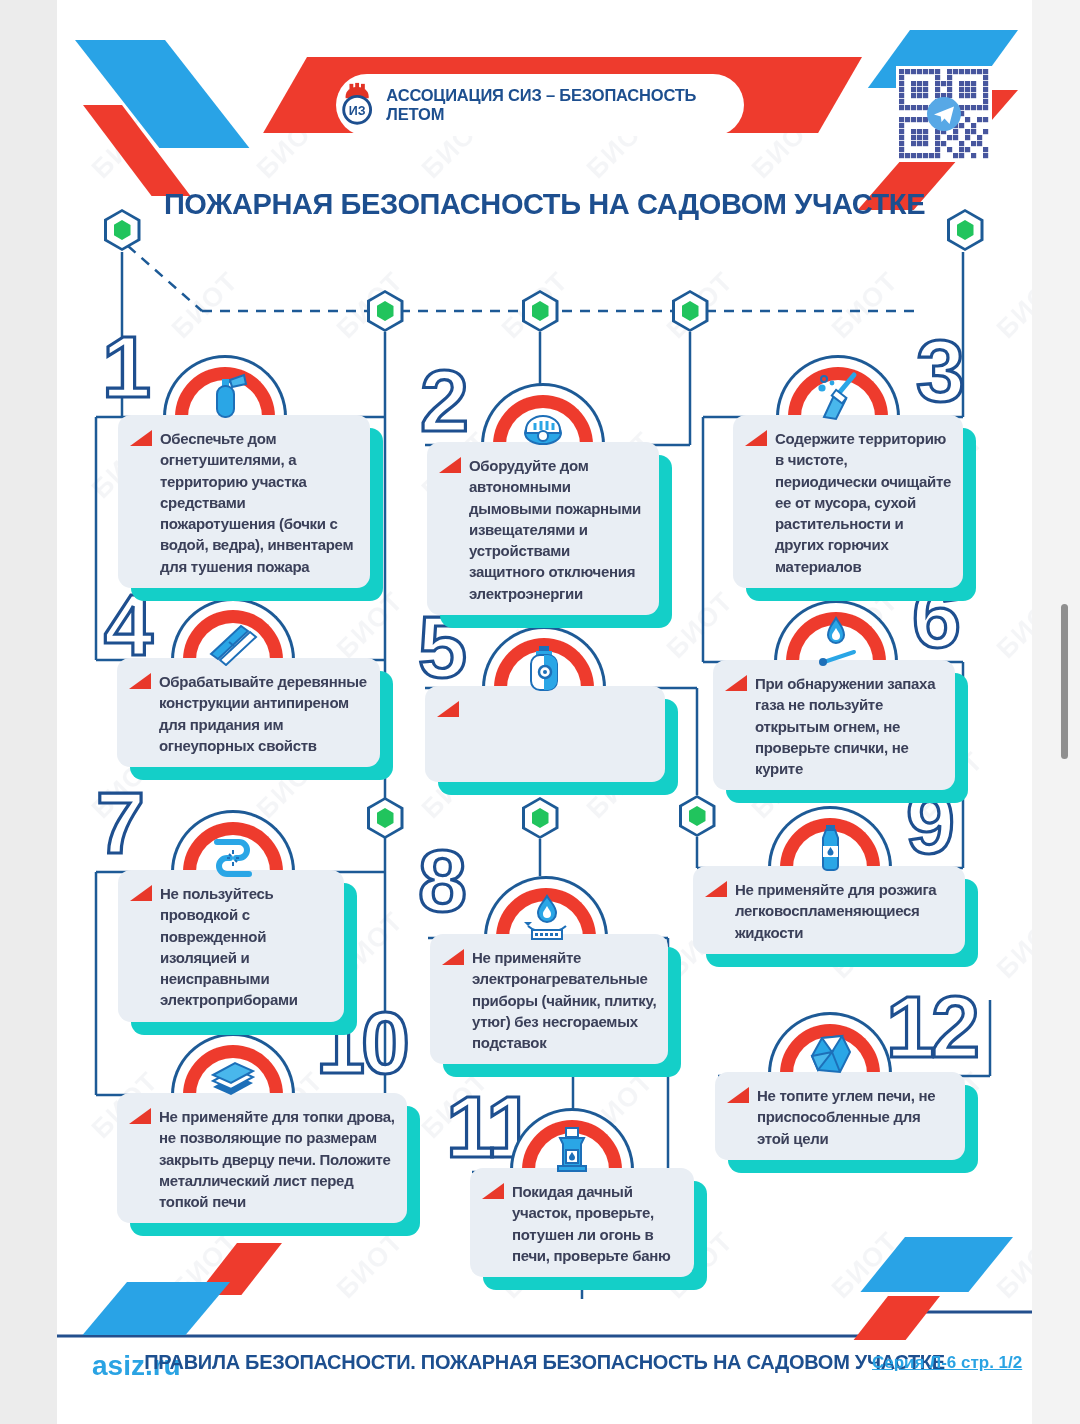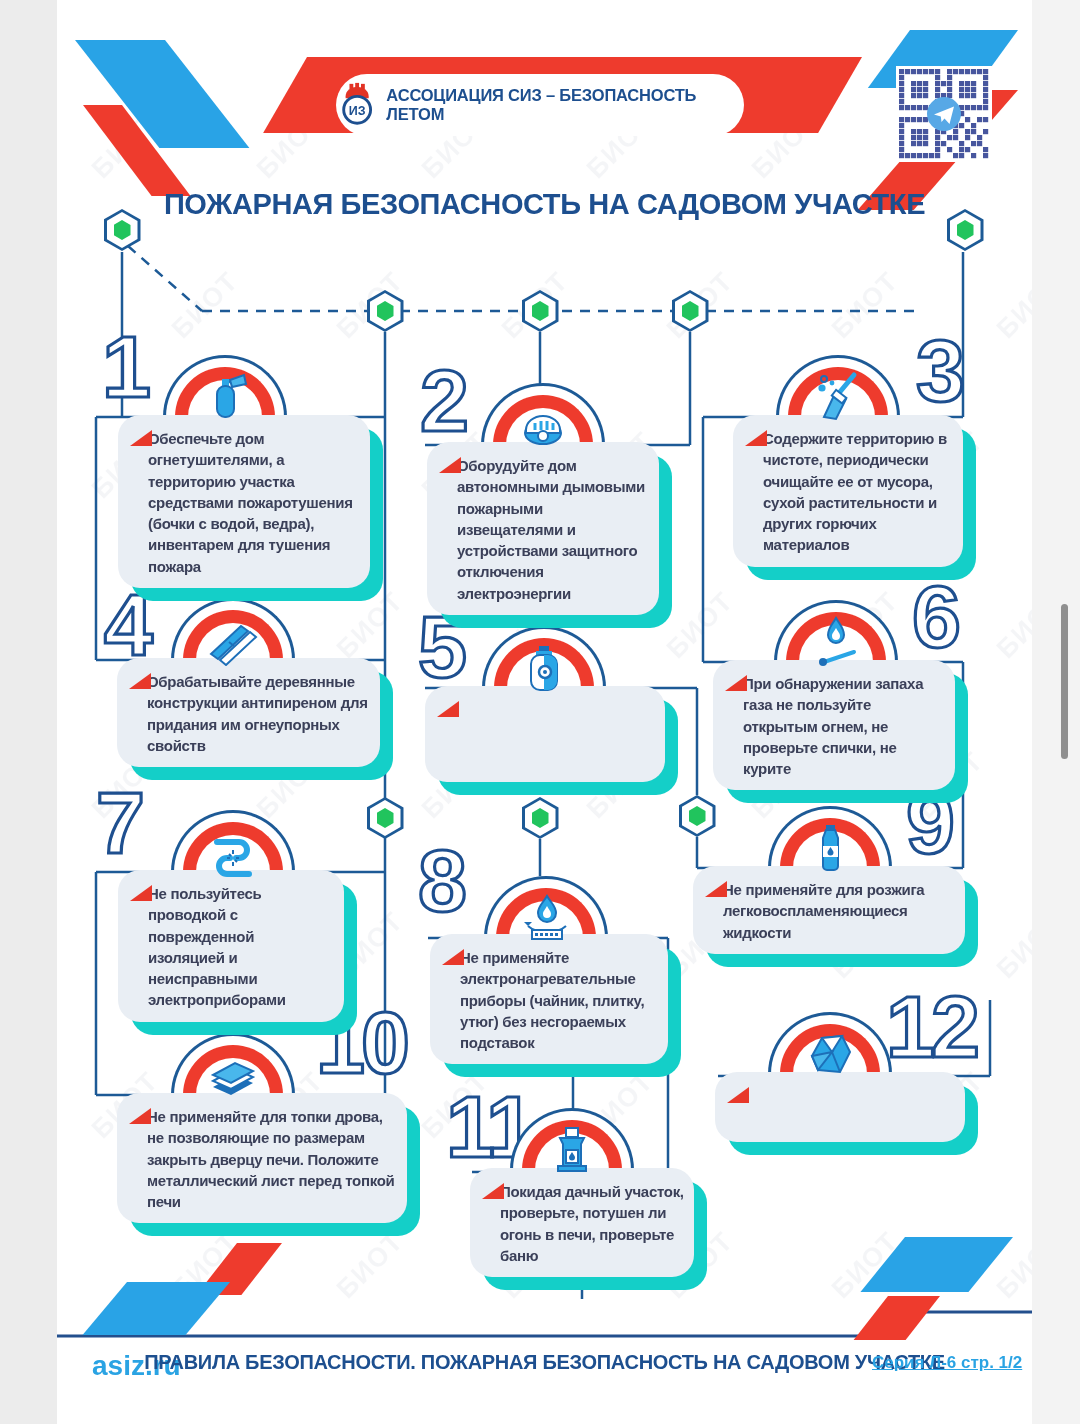--- a/index.html
+++ b/index.html
@@ -29,22 +29,22 @@
   .sub .t{color:#e6392c;font-weight:700;font-size:26px;}
   
   .item > *{position:absolute;}
   .num{font-weight:700;font-size:88px;line-height:.85;z-index:2;color:#1e4f8f;letter-spacing:-4px;}
   @supports (-webkit-text-stroke:1px #000){.num{color:#fff;-webkit-text-stroke:3.2px #1e4f8f;}}
   .ab{width:124px;height:62px;border:3px solid #1d5a96;border-bottom:none;
       border-radius:62px 62px 0 0 / 62px 62px 0 0;z-index:2;box-sizing:border-box;background:#fff;}
   .ar{width:100px;height:50px;border:13px solid #ee3b2d;border-bottom:none;
       border-radius:50px 50px 0 0 / 50px 50px 0 0;z-index:2;box-sizing:border-box;}
   svg.icon{width:52px;height:52px;z-index:4;}
-  .card{background:#e9eef4;border-radius:22px;box-shadow:13px 13px 0 #14cfc8;z-index:3;
-        box-sizing:border-box;padding:13px 10px 11px 30px;}
+  .card{background:#e9eef4;border-radius:13px;box-shadow:13px 13px 0 #14cfc8;z-index:3;
+        box-sizing:border-box;padding:13px 10px 11px 42px;}
   .card p{margin:0;color:#3b4059;font-weight:700;font-size:15px;line-height:1.42;letter-spacing:-0.3px;}
   .tri{position:absolute;left:12px;top:15px;width:22px;height:16px;background:#e8382a;
        clip-path:polygon(100% 0,0 100%,100% 100%);}
   
   .hex{position:absolute;width:37px;height:42px;background:#1d5a96;z-index:3;
        clip-path:polygon(50% 0,100% 25%,100% 75%,50% 100%,0 75%,0 25%);
        display:flex;align-items:center;justify-content:center;}
   .hex .w{width:31px;height:36px;background:#fff;clip-path:inherit;display:flex;align-items:center;justify-content:center;}
   .hex .g{width:17px;height:20px;background:#21c45d;clip-path:inherit;}
   
@@ -539,20 +539,21 @@
     <div class="ab"></div>
       <div class="ar"></div>
     <svg class="icon" viewBox="0 0 52 52">
       <polygon points="8,28 18,10 38,8 46,24 36,44 14,42" fill="#2aa6e6" stroke="#1d6fb8" stroke-width="2"></polygon>
       <polygon points="18,10 28,24 38,8" fill="#fff" stroke="#1d6fb8" stroke-width="2"></polygon>
       <polygon points="8,28 28,24 14,42" fill="#49b7ec" stroke="#1d6fb8" stroke-width="2"></polygon>
       <line x1="28" y1="24" x2="36" y2="44" stroke="#1d6fb8" stroke-width="2"></line>
     </svg>
     <div class="card">
         <span class="tri"></span>
+        <p>Не топите углем печи, не приспособленные для этой цели</p>
       </div>
   </div>
 
   <div id="hexes">
       <div class="hex" style="left: 103.5px; top: 209px;">
         <div class="w">
           <div class="g"></div>
         </div>
       </div>
       <div class="hex" style="left: 946.5px; top: 209px;">

